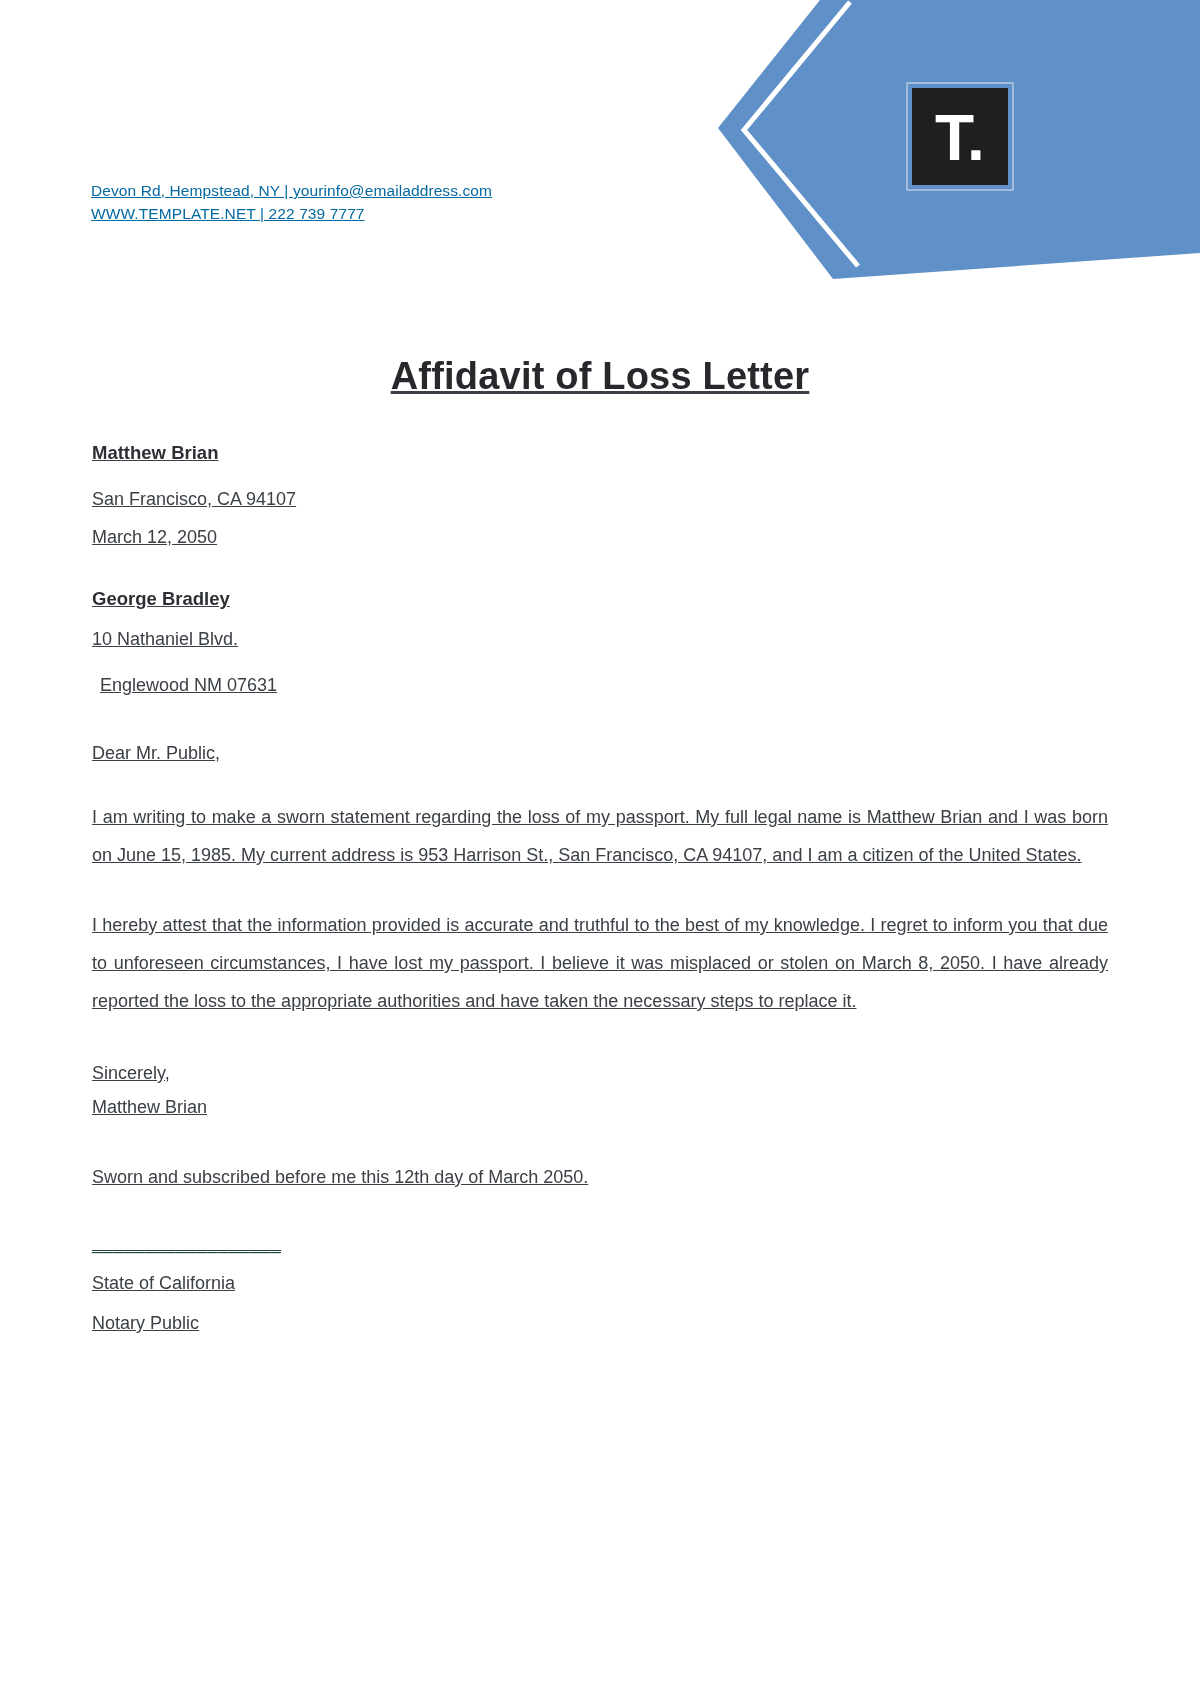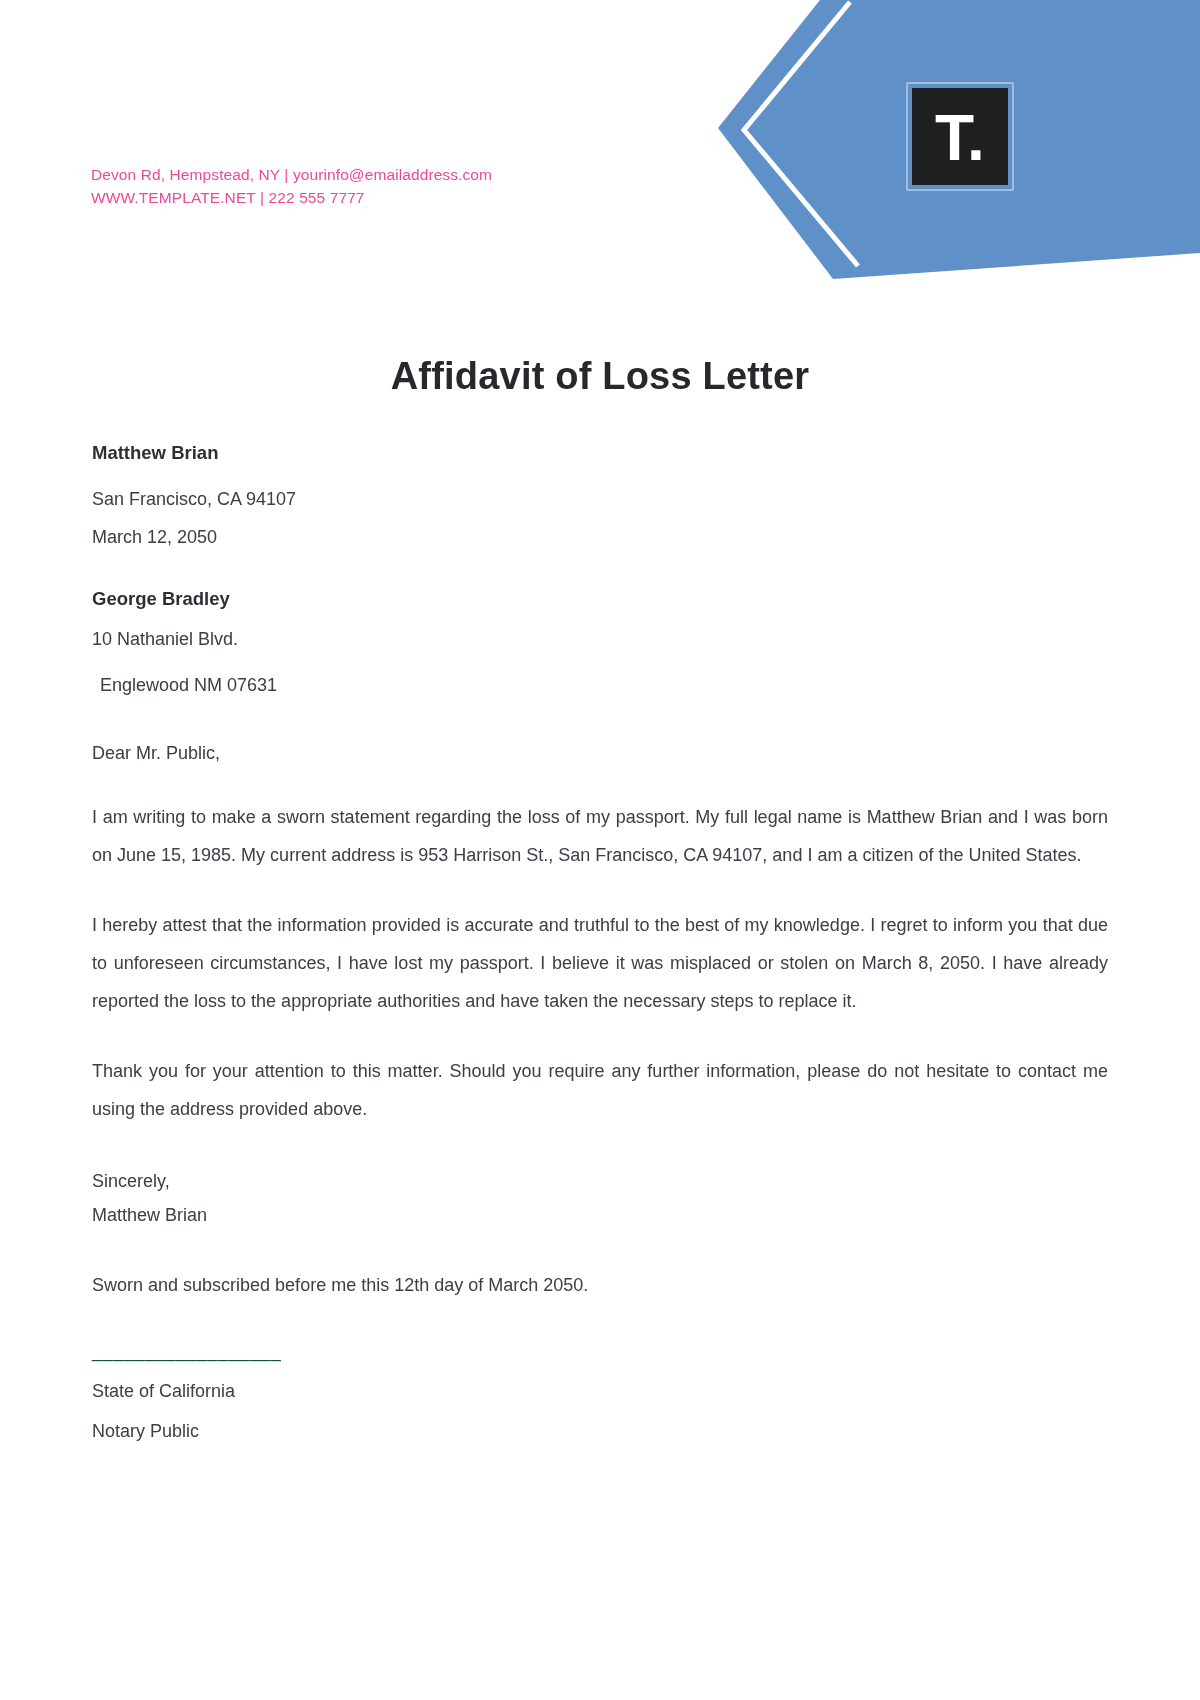--- a/index.html
+++ b/index.html
@@ -17,30 +17,32 @@
     position: absolute;
     top: 0;
     right: 0;
     width: 500px;
     height: 290px;
     pointer-events: none;
   }
   
   .contact {
     position: absolute;
-    top: 163px;
+    top: 179px;
     left: 91px;
     font-size: 15.5px;
     line-height: 23px;
-    color: #ec4899;
+    color: #0369a1;
     letter-spacing: 0.1px;
+    text-decoration: underline;
   }
   
   .content {
     padding: 352px 92px 60px 92px;
+    text-decoration: underline;
   }
   .title {
     margin: 0 0 40px 0;
     text-align: center;
     font-size: 38px;
     line-height: 48px;
     font-weight: 700;
     color: #26282c;
     letter-spacing: 0.2px;
   }
@@ -99,21 +101,21 @@
   <svg class="banner" viewBox="0 0 500 290" width="500" height="290" aria-hidden="true">
     <polygon points="18,128 120,0 500,0 500,253 133,279" fill="#5f90c7"></polygon>
     <polyline points="150,2 44,130 158,266" fill="none" stroke="#ffffff" stroke-width="5"></polyline>
     <rect x="207" y="83" width="106" height="107" fill="none" stroke="rgba(255,255,255,0.55)" stroke-width="1.5"></rect>
     <rect x="212" y="88" width="96" height="97" fill="#1e1f21"></rect>
     <text x="260" y="160" text-anchor="middle" fill="#ffffff" font-family="Liberation Sans, sans-serif" font-size="64" font-weight="700">T.</text>
   </svg>
 
   <div class="contact">
     <div>Devon Rd, Hempstead, NY | yourinfo@emailaddress.com</div>
-    <div>WWW.TEMPLATE.NET | 222 555 7777</div>
+    <div>WWW.TEMPLATE.NET | 222 739 7777</div>
   </div>
 
   <div class="content">
 
     <h1 class="title">Affidavit of Loss Letter</h1>
 
     <div>
       <p class="name">Matthew Brian</p>
       <p class="line">San Francisco, CA 94107</p>
       <p class="line">March 12, 2050</p>
@@ -122,21 +124,20 @@
     <div class="block-gap">
       <p class="name" style="margin-bottom:14px;">George Bradley</p>
       <p class="line">10 Nathaniel Blvd.</p>
       <p class="line" style="margin-top:20px;margin-left:8px;">Englewood NM 07631</p>
     </div>
 
     <p class="salutation">Dear Mr. Public,</p>
 
     <p class="para">I am writing to make a sworn statement regarding the loss of my passport. My full legal name is Matthew Brian and I was born on June 15, 1985. My current address is 953 Harrison St., San Francisco, CA 94107, and I am a citizen of the United States.</p>
     <p class="para">I hereby attest that the information provided is accurate and truthful to the best of my knowledge. I regret to inform you that due to unforeseen circumstances, I have lost my passport. I believe it was misplaced or stolen on March 8, 2050. I have already reported the loss to the appropriate authorities and have taken the necessary steps to replace it.</p>
-    <p class="para">Thank you for your attention to this matter. Should you require any further information, please do not hesitate to contact me using the address provided above.</p>
 
     <div class="closing">
       <div>Sincerely,</div>
       <div>Matthew Brian</div>
     </div>
 
     <p class="sworn">Sworn and subscribed before me this 12th day of March 2050.</p>
 
     <p class="sig-line">__________________</p>
     <p class="notary-line">State of California</p>

